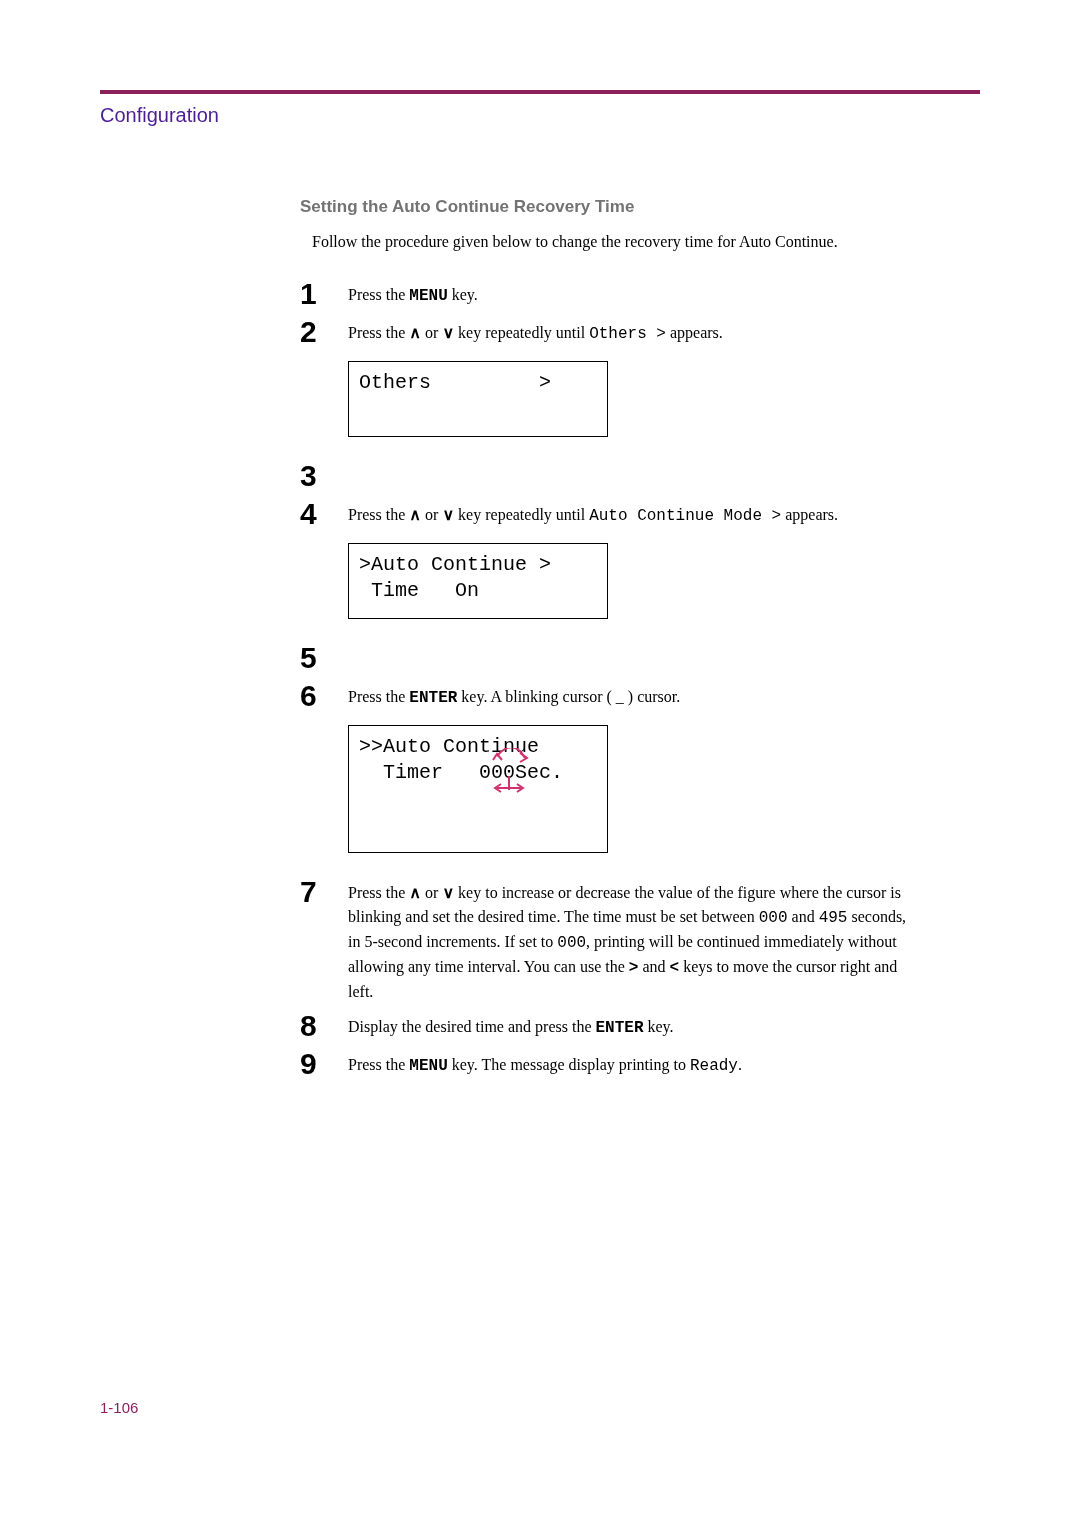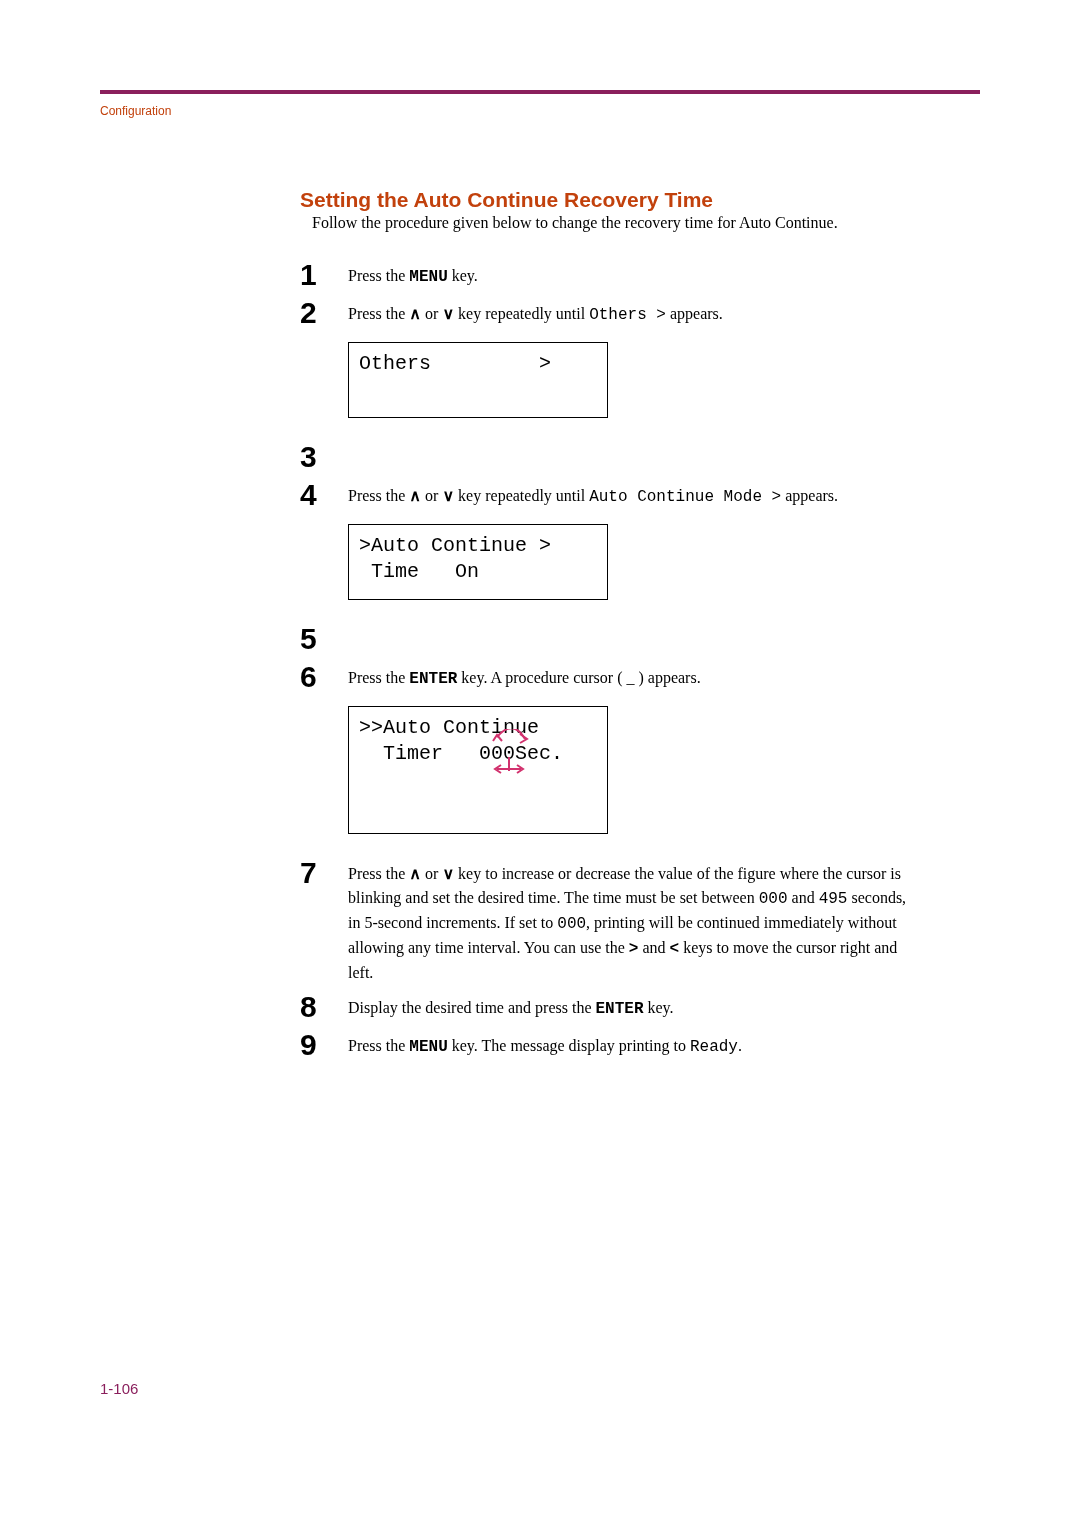--- a/index.html
+++ b/index.html
@@ -14,34 +14,34 @@
   .page {
     padding: 90px 100px 60px 100px;
   }
   .top-rule {
     height: 4px;
     background: #8a1f5c;
     margin-bottom: 10px;
   }
   .section-label {
     font-family: Arial, Helvetica, sans-serif;
-    font-size: 12px;
-    color: #c2410c;
+    font-size: 20px;
+    color: #4c1d95;
     margin-bottom: 70px;
   }
   .content {
     margin-left: 200px;
     max-width: 620px;
   }
   .heading {
     font-family: Arial, Helvetica, sans-serif;
     font-weight: bold;
-    color: #c2410c;
-    font-size: 21px;
-    margin-bottom: 0;
+    color: #737373;
+    font-size: 17px;
+    margin-bottom: 14px;
   }
   .intro {
     margin-bottom: 24px;
     line-height: 1.4;
     margin-left: 12px;
   }
   .step {
     display: flex;
     align-items: flex-start;
     margin-bottom: 6px;
@@ -136,21 +136,21 @@
     <div class="lcd"><span>&gt;Auto Continue &gt;</span>
 <span> Time   On</span></div>
 
     <div class="step">
       <div class="step-num">5</div>
     </div>
 
     <div class="step">
       <div class="step-num">6</div>
       <div class="step-body">
-        <span>Press the </span><span class="bold">ENTER</span><span> key. A procedure cursor ( _ ) appears.</span>
+        <span>Press the </span><span class="bold">ENTER</span><span> key. A blinking cursor ( _ ) cursor.</span>
       </div>
     </div>
 
     <div class="lcd" style="position:relative;"><span>&gt;&gt;Auto Continue</span>
 <span>  Timer   000Sec.</span>
       <svg class="lcd-annot" style="left:138px; top:22px;" width="50" height="50">
         <path d="M 10 8 C 20 -4 30 -4 38 10" stroke="#d2326e" stroke-width="2" fill="none"></path>
         <path d="M 6 12 L 10 6 L 15 12" stroke="#d2326e" stroke-width="2" fill="none"></path>
         <path d="M 33 5 L 40 10 L 33 14" stroke="#d2326e" stroke-width="2" fill="none"></path>
         <line x1="22" y1="28" x2="22" y2="42" stroke="#d2326e" stroke-width="2"></line>

